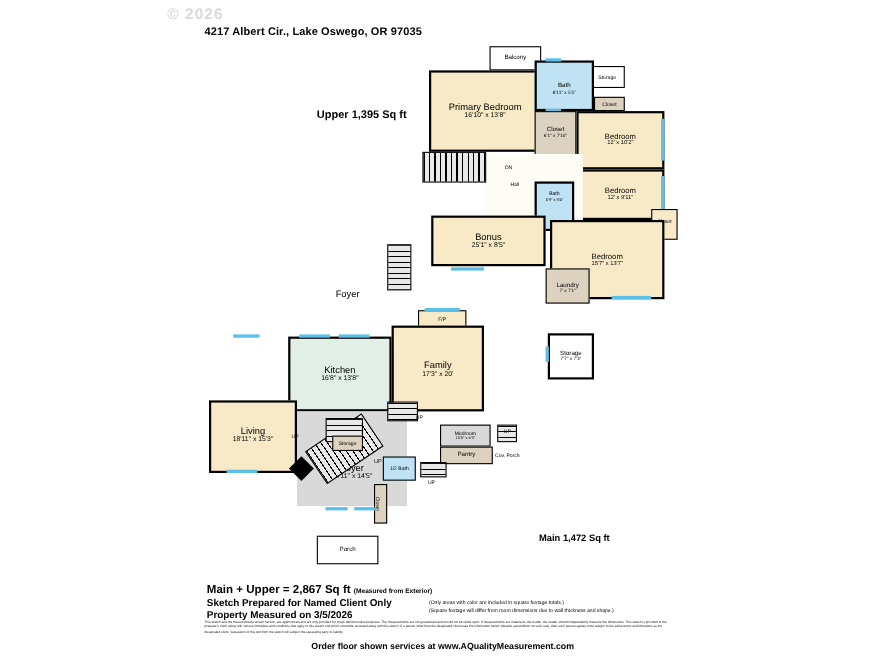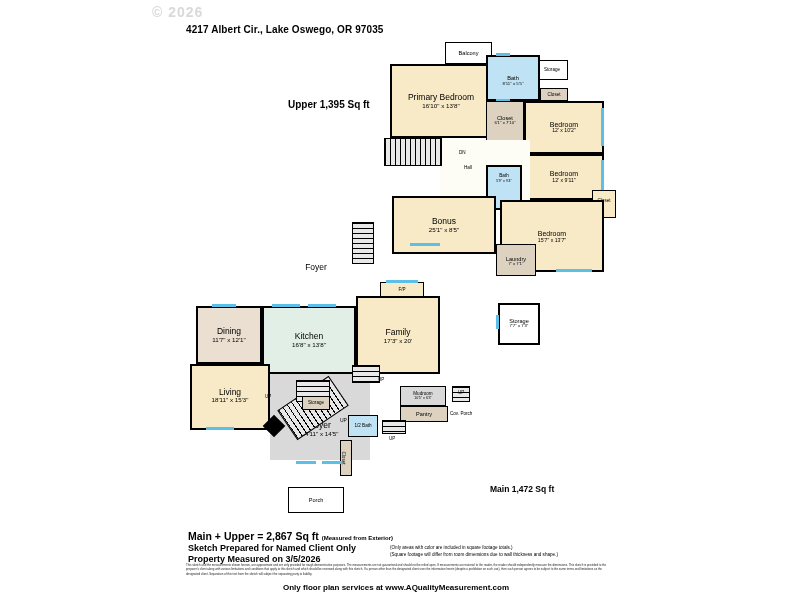--- a/index.html
+++ b/index.html
@@ -176,21 +176,21 @@
   </div>
 
   <div class="rm fill-bed" style="left:500px;top:200px;width:104px;height:72px;">
     <div class="lbl md" style="top:52%;">
       <span class="n">Bedroom</span>
       <span class="d">15'7" x 13'7"</span>
     </div>
   </div>
   <div class="win" style="left:556px;top:269px;width:36px;height:3px;"></div>
 
-  <div class="rm fill-bed" style="left:392px;top:196px;width:104px;height:58px;">
+  <div class="rm fill-bed" style="left:392px;top:196px;width:104px;height:46px;">
     <div class="lbl" style="top:50%;">
       <span class="n">Bonus</span>
       <span class="d">25'1" x 8'5"</span>
     </div>
   </div>
   <div class="win" style="left:410px;top:243px;width:30px;height:3px;"></div>
 
   <div class="rm thin fill-clo" style="left:496px;top:244px;width:40px;height:32px;">
     <div class="lbl sm" style="top:55%;">
       <span class="n">Laundry</span>
@@ -221,26 +221,20 @@
 
   <div class="rm fill-kit" style="left:262px;top:306px;width:94px;height:68px;">
     <div class="lbl" style="top:50%;">
       <span class="n">Kitchen</span>
       <span class="d">16'8" x 13'8"</span>
     </div>
   </div>
   <div class="win" style="left:272px;top:304px;width:28px;height:3px;"></div>
   <div class="win" style="left:308px;top:304px;width:28px;height:3px;"></div>
 
-  <div class="rm fill-din" style="left:196px;top:306px;width:66px;height:58px;">
-    <div class="lbl" style="top:50%;">
-      <span class="n">Dining</span>
-      <span class="d">11'7" x 12'1"</span>
-    </div>
-  </div>
   <div class="win" style="left:212px;top:304px;width:24px;height:3px;"></div>
 
   <div class="rm fill-bed" style="left:190px;top:364px;width:80px;height:66px;">
     <div class="lbl" style="top:48%;">
       <span class="n">Living</span>
       <span class="d">18'11" x 15'3"</span>
     </div>
   </div>
   <div class="win" style="left:206px;top:427px;width:28px;height:3px;"></div>
 
@@ -318,16 +312,16 @@
 
   <div class="f1">
     <span>Main + Upper = 2,867 Sq ft</span>
     <span class="small">(Measured from Exterior)</span>
   </div>
   <div class="f2">Sketch Prepared for Named Client Only</div>
   <div class="f3">Property Measured on 3/5/2026</div>
   <div class="note1">(Only areas with color are included in square footage totals.)</div>
   <div class="note2">(Square footage will differ from room dimensions due to wall thickness and shape.)</div>
   <div class="disc">This sketch and the measurements shown hereon, are approximate and are only provided for rough demonstrative purposes. The measurements are not guaranteed and should not be relied upon. If measurements are material to the reader, the reader should independently measure the dimensions. This sketch is provided to the preparer's client along with various limitations and conditions that apply to this sketch and which should be reviewed along with this sketch. If a person other than the designated client uses the information herein (despite a prohibition on such use), then such person agrees to be subject to the same terms and limitations as the designated client. Separation of this text from the sketch will subject the separating party to liability.</div>
-  <div class="order">Only floor plan services at www.AQualityMeasurement.com</div>
+  <div class="order">Order floor shown services at www.AQualityMeasurement.com</div>
 
 
 </div>
 
 </body></html>

